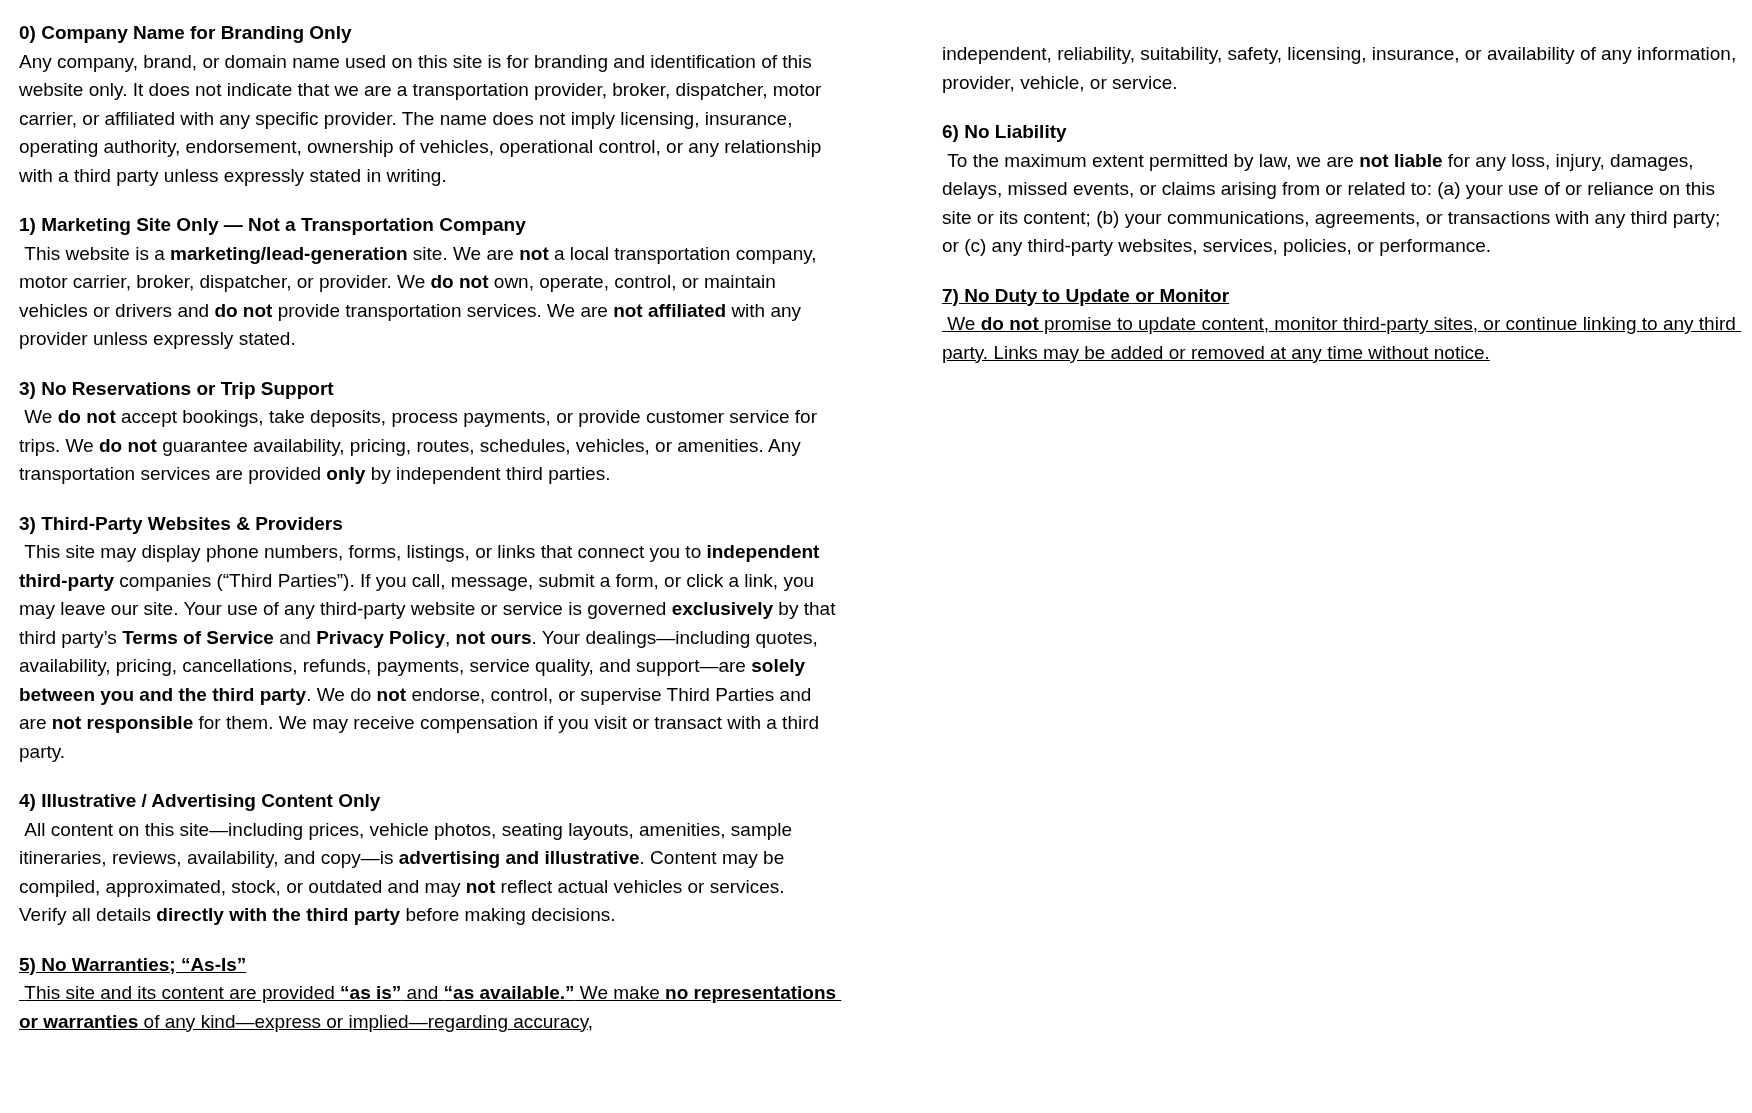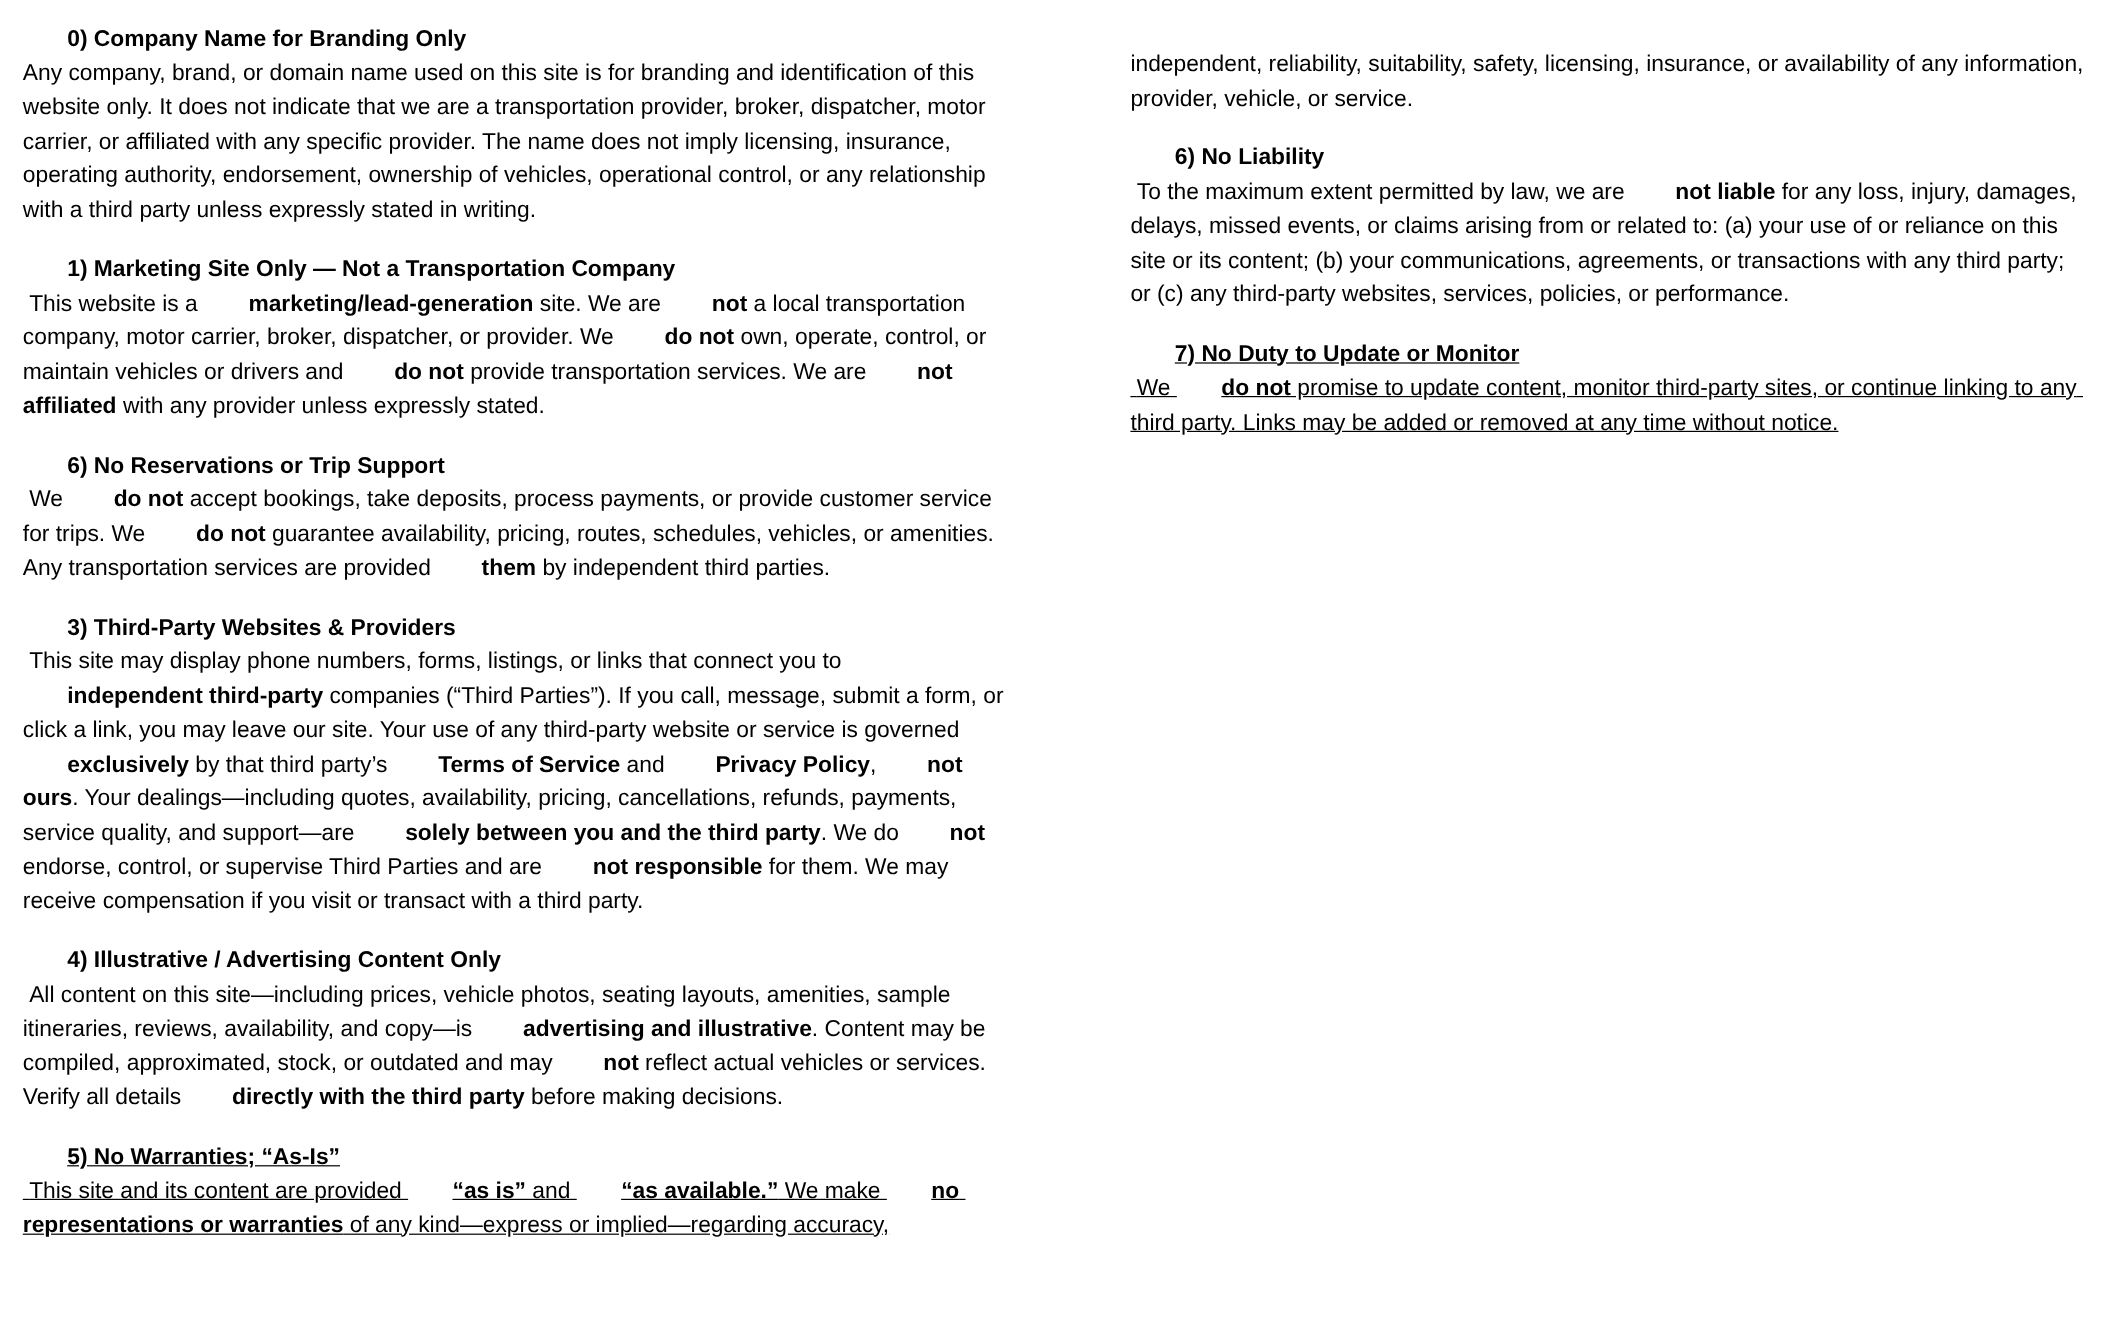--- a/index.html
+++ b/index.html
@@ -33,31 +33,30 @@
   p.section {
     margin: 0 0 21px 0;
     white-space: pre-wrap;
   }
   p.section:last-child {
     margin-bottom: 0;
     text-decoration: underline;
   }
   strong {
     font-weight: bold;
-    margin-left: 37px;
   }
 </style>
 </head>
 <body style="background: rgb(255, 255, 255); color: rgb(0, 0, 0);">
 
 <main>
   <div class="column" id="col-left">
       <p class="section"><strong>0) Company Name for Branding Only</strong><br>Any company, brand, or domain name used on this site is for branding and identification of this website only. It does not indicate that we are a transportation provider, broker, dispatcher, motor carrier, or affiliated with any specific provider. The name does not imply licensing, insurance, operating authority, endorsement, ownership of vehicles, operational control, or any relationship with a third party unless expressly stated in writing.</p>
       <p class="section"><strong>1) Marketing Site Only — Not a Transportation Company</strong><br> This website is a <strong>marketing/lead-generation</strong> site. We are <strong>not</strong> a local transportation company, motor carrier, broker, dispatcher, or provider. We <strong>do not</strong> own, operate, control, or maintain vehicles or drivers and <strong>do not</strong> provide transportation services. We are <strong>not affiliated</strong> with any provider unless expressly stated.</p>
-      <p class="section"><strong>6) No Reservations or Trip Support</strong><br> We <strong>do not</strong> accept bookings, take deposits, process payments, or provide customer service for trips. We <strong>do not</strong> guarantee availability, pricing, routes, schedules, vehicles, or amenities. Any transportation services are provided <strong>them</strong> by independent third parties.</p>
+      <p class="section"><strong>3) No Reservations or Trip Support</strong><br> We <strong>do not</strong> accept bookings, take deposits, process payments, or provide customer service for trips. We <strong>do not</strong> guarantee availability, pricing, routes, schedules, vehicles, or amenities. Any transportation services are provided <strong>only</strong> by independent third parties.</p>
       <p class="section"><strong>3) Third-Party Websites &amp; Providers</strong><br> This site may display phone numbers, forms, listings, or links that connect you to <strong>independent third-party</strong> companies (“Third Parties”). If you call, message, submit a form, or click a link, you may leave our site. Your use of any third-party website or service is governed <strong>exclusively</strong> by that third party’s <strong>Terms of Service</strong> and <strong>Privacy Policy</strong>, <strong>not ours</strong>. Your dealings—including quotes, availability, pricing, cancellations, refunds, payments, service quality, and support—are <strong>solely between you and the third party</strong>. We do <strong>not</strong> endorse, control, or supervise Third Parties and are <strong>not responsible</strong> for them. We may receive compensation if you visit or transact with a third party.</p>
       <p class="section"><strong>4) Illustrative / Advertising Content Only</strong><br> All content on this site—including prices, vehicle photos, seating layouts, amenities, sample itineraries, reviews, availability, and copy—is <strong>advertising and illustrative</strong>. Content may be compiled, approximated, stock, or outdated and may <strong>not</strong> reflect actual vehicles or services. Verify all details <strong>directly with the third party</strong> before making decisions.</p>
       <p class="section"><strong>5) No Warranties; “As-Is”</strong><br> This site and its content are provided <strong>“as is”</strong> and <strong>“as available.”</strong> We make <strong>no representations or warranties</strong> of any kind—express or implied—regarding accuracy,</p>
     </div>
   <div class="column" id="col-right">
       <p class="section">independent, reliability, suitability, safety, licensing, insurance, or availability of any information, provider, vehicle, or service.</p>
       <p class="section"><strong>6) No Liability</strong><br> To the maximum extent permitted by law, we are <strong>not liable</strong> for any loss, injury, damages, delays, missed events, or claims arising from or related to: (a) your use of or reliance on this site or its content; (b) your communications, agreements, or transactions with any third party; or (c) any third-party websites, services, policies, or performance.</p>
       <p class="section"><strong>7) No Duty to Update or Monitor</strong><br> We <strong>do not</strong> promise to update content, monitor third-party sites, or continue linking to any third party. Links may be added or removed at any time without notice.</p>
     </div>
 </main>

